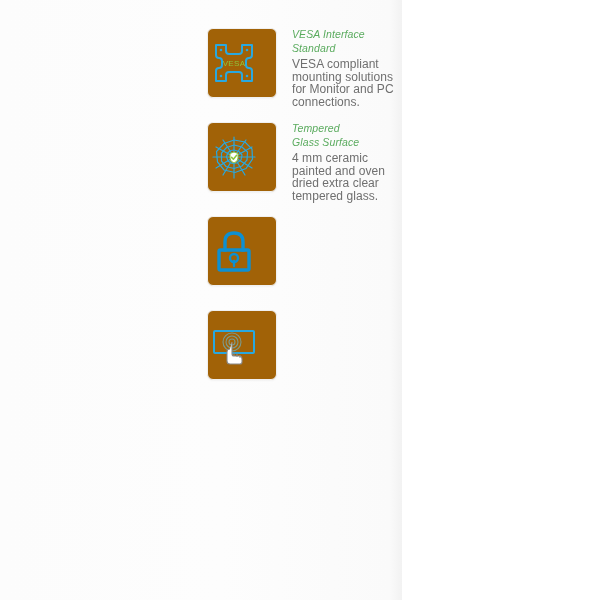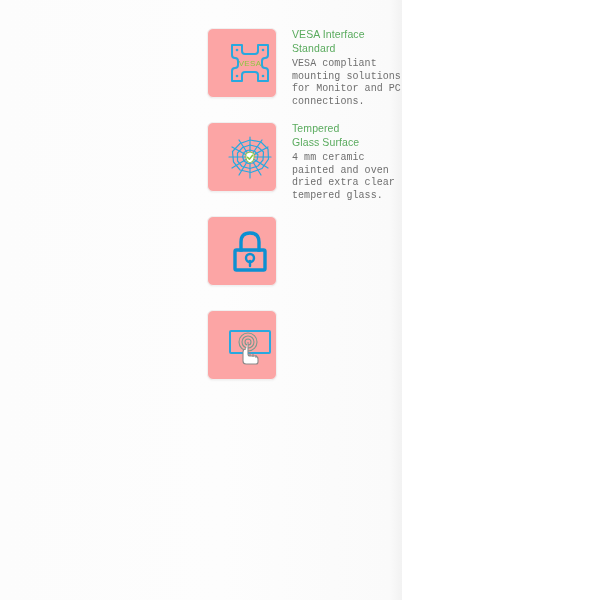--- a/index.html
+++ b/index.html
@@ -37,53 +37,53 @@
   .feature-row {
     display: flex;
     align-items: flex-start;
     margin-bottom: 0px;
     height: 94px;
   }
   .icon-card {
     flex: 0 0 auto;
     width: 68px;
     height: 68px;
-    background: #fca5a5;
+    background: #a16207;
     border: 1px solid #f0f0f0;
     border-radius: 6px;
     box-shadow: 0 1px 2px rgba(0,0,0,0.045);
     display: flex;
     align-items: center;
-    justify-content: flex-end;
+    justify-content: flex-start;
     margin-top: 8px;
   }
   .icon-card svg {
     display: block;
   }
   .feature-text {
     flex: 1 1 auto;
     padding-left: 15px;
     padding-top: 8px;
   }
   .feature-title {
     color: #5aab5e;
     font-size: 10.5px;
     line-height: 13.5px;
     font-weight: 400;
     letter-spacing: 0.1px;
     margin: 0 0 3px 0;
     white-space: pre-line;
+    font-style: italic;
   }
   .feature-desc {
     color: #6f6f6f;
-    font-size: 10px;
+    font-size: 12px;
     line-height: 12.6px;
     margin: 0;
     letter-spacing: 0.05px;
-    font-family: Liberation Mono, monospace;
   }
 </style>
 </head>
 <body>
 
 <div class="page">
   <div class="band"></div>
 
   <div class="feature-list">
 

